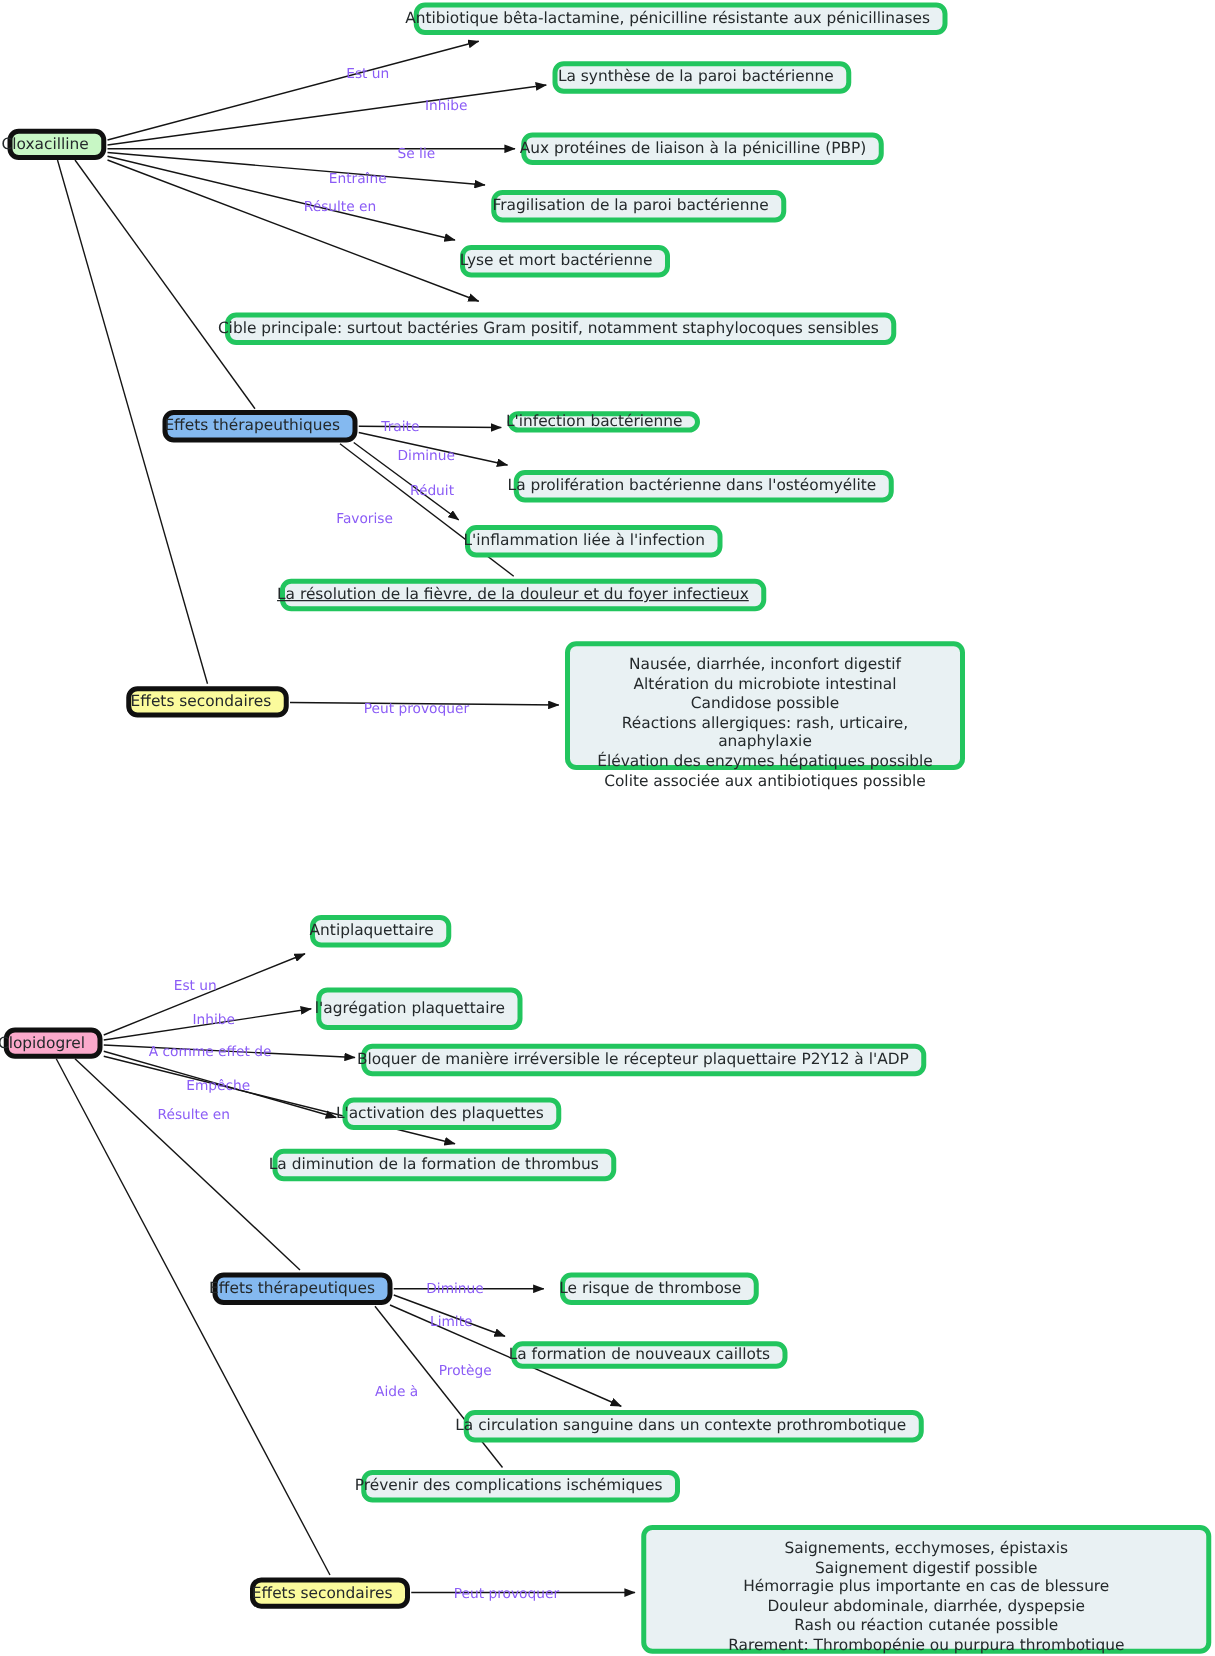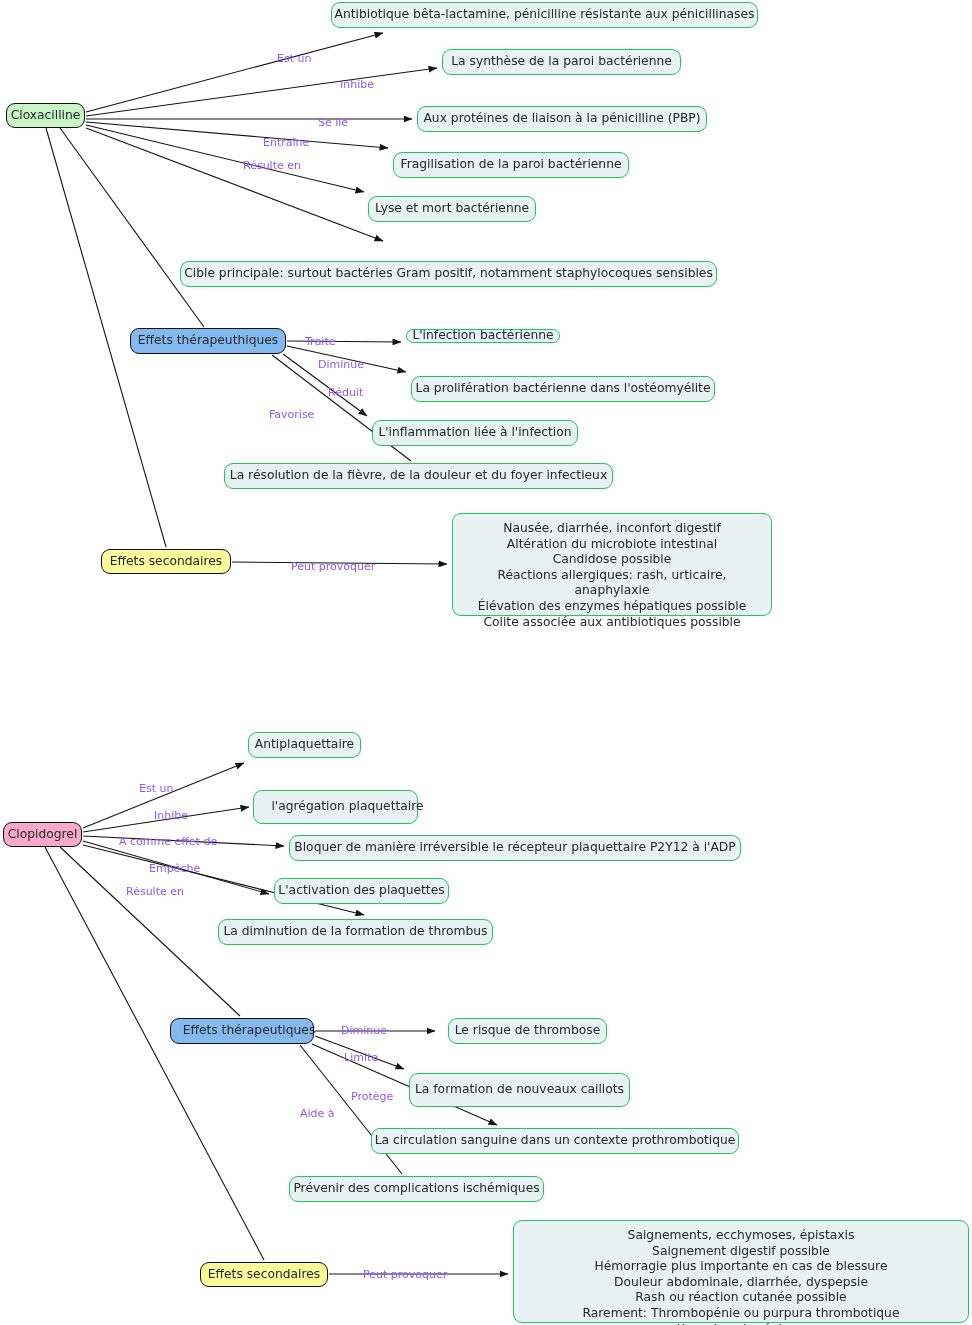--- a/index.html
+++ b/index.html
@@ -24,32 +24,32 @@
   #edge-layer {
     position: absolute;
     left: 0; top: 0;
     width: 972px;
     height: 1325px;
     pointer-events: none;
   }
   .node {
     position: absolute;
     box-sizing: border-box;
-    border: 1px solid #22c55e;
+    border: 4px solid #22c55e;
     border-radius: 9px;
     background: #e9f1f3;
     font-size: 12.3px;
     line-height: 15px;
     color: #24292b;
     text-align: center;
     white-space: nowrap;
     padding: 4px 10px 5px 10px;
     display: flex;
     align-items: center;
-    justify-content: center;
+    justify-content: flex-end;
   }
   .node.root-green   { background: #c8f7c5; border-color: #101010; }
   .node.root-pink    { background: #fba9cb; border-color: #101010; }
   .node.cat-blue     { background: #84b9f0; border-color: #101010; }
   .node.cat-yellow   { background: #fbfb9c; border-color: #101010; }
   .node.multiline {
     white-space: normal;
     display: block;
     padding: 7px 12px 8px 12px;
     line-height: 15.6px;
@@ -114,36 +114,36 @@
       </div>
       <div class="node " style="left: 417px; top: 106px; width: 290px; height: 26px;">
         <span>Aux protéines de liaison à la pénicilline (PBP)</span>
       </div>
       <div class="node " style="left: 393px; top: 152px; width: 236px; height: 26px;">
         <span>Fragilisation de la paroi bactérienne</span>
       </div>
       <div class="node " style="left: 368px; top: 196px; width: 168px; height: 26px;">
         <span>Lyse et mort bactérienne</span>
       </div>
-      <div class="node " style="left: 180px; top: 261px; width: 537px; height: 26px;">
+      <div class="node " style="left: 180px; top: 250px; width: 537px; height: 26px;">
         <span>Cible principale: surtout bactéries Gram positif, notamment staphylocoques sensibles</span>
       </div>
       <div class="node cat-blue" style="left: 130px; top: 328px; width: 156px; height: 26px;">
         <span>Effets thérapeuthiques</span>
       </div>
       <div class="node " style="left: 406px; top: 329px; width: 154px; height: 14px;">
         <span>L'infection bactérienne</span>
       </div>
       <div class="node " style="left: 411px; top: 376px; width: 304px; height: 26px;">
         <span>La prolifération bactérienne dans l'ostéomyélite</span>
       </div>
       <div class="node " style="left: 372px; top: 420px; width: 206px; height: 26px;">
         <span>L'inflammation liée à l'infection</span>
       </div>
-      <div class="node " style="left: 224px; top: 463px; width: 389px; height: 26px;">
+      <div class="node " style="left: 224px; top: 463px; width: 389px; height: 26px; text-decoration: underline;">
         <span>La résolution de la fièvre, de la douleur et du foyer infectieux</span>
       </div>
       <div class="node cat-yellow" style="left: 101px; top: 549px; width: 130px; height: 25px;">
         <span>Effets secondaires</span>
       </div>
       <div class="node  multiline" style="left: 452px; top: 513px; width: 320px; height: 103px;">
         <span class="ln">Nausée, diarrhée, inconfort digestif</span>
         <span class="ln">Altération du microbiote intestinal</span>
         <span class="ln">Candidose possible</span>
         <span class="ln">Réactions allergiques: rash, urticaire, anaphylaxie</span>
@@ -167,21 +167,21 @@
       </div>
       <div class="node " style="left: 218px; top: 919px; width: 275px; height: 26px;">
         <span>La diminution de la formation de thrombus</span>
       </div>
       <div class="node cat-blue" style="left: 170px; top: 1018px; width: 144px; height: 26px; padding-left: 24px;">
         <span>Effets thérapeutiques</span>
       </div>
       <div class="node " style="left: 448px; top: 1018px; width: 159px; height: 26px;">
         <span>Le risque de thrombose</span>
       </div>
-      <div class="node " style="left: 409px; top: 1073px; width: 221px; height: 34px;">
+      <div class="node " style="left: 409px; top: 1073px; width: 221px; height: 22px;">
         <span>La formation de nouveaux caillots</span>
       </div>
       <div class="node " style="left: 371px; top: 1128px; width: 368px; height: 26px;">
         <span>La circulation sanguine dans un contexte prothrombotique</span>
       </div>
       <div class="node " style="left: 289px; top: 1176px; width: 255px; height: 26px;">
         <span>Prévenir des complications ischémiques</span>
       </div>
       <div class="node cat-yellow" style="left: 200px; top: 1262px; width: 128px; height: 25px;">
         <span>Effets secondaires</span>

